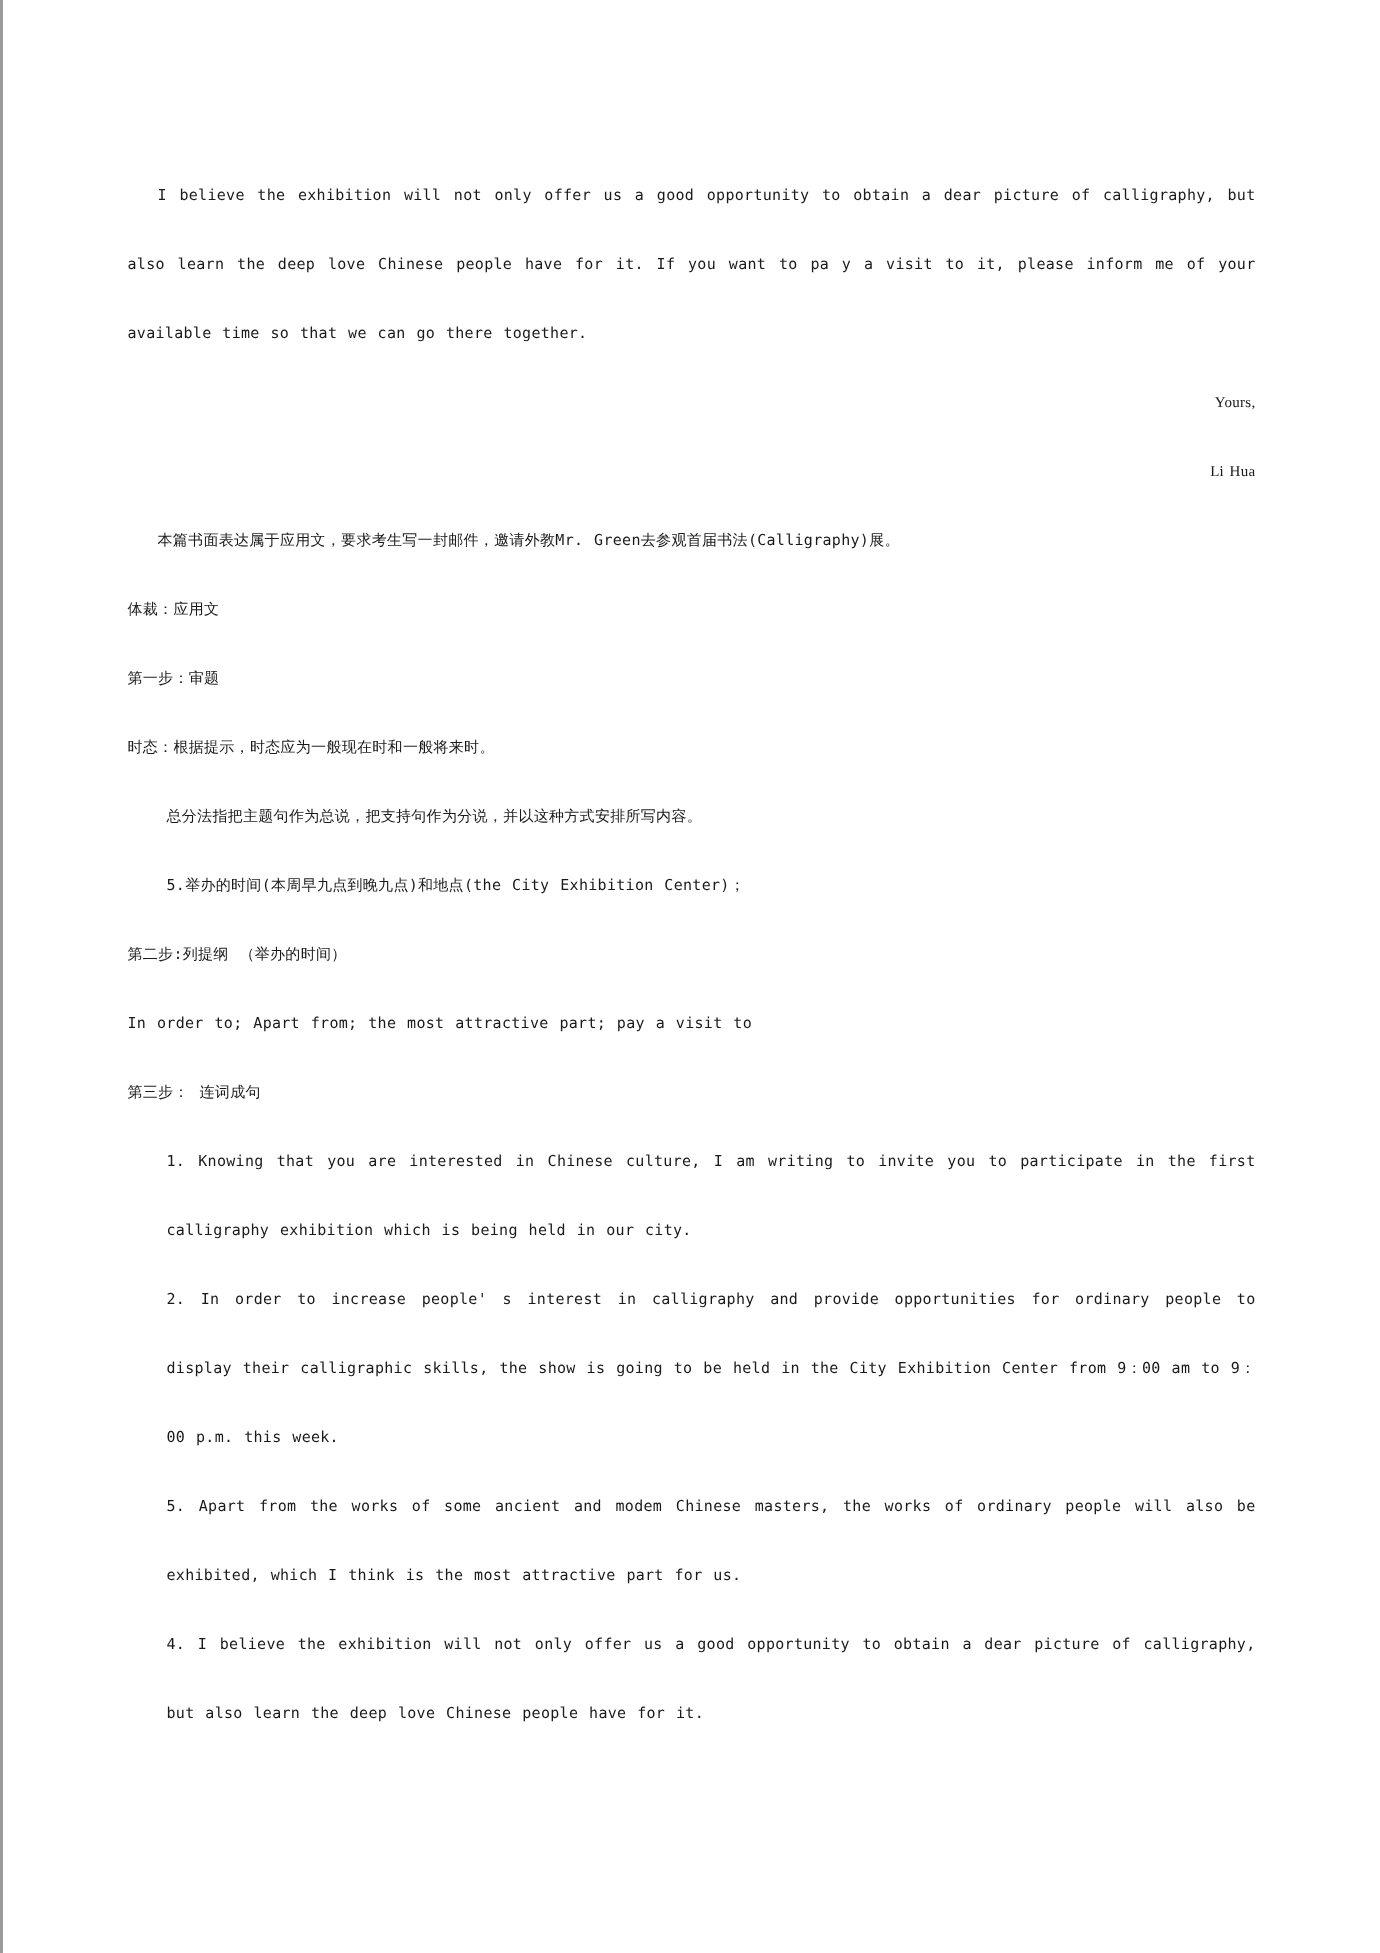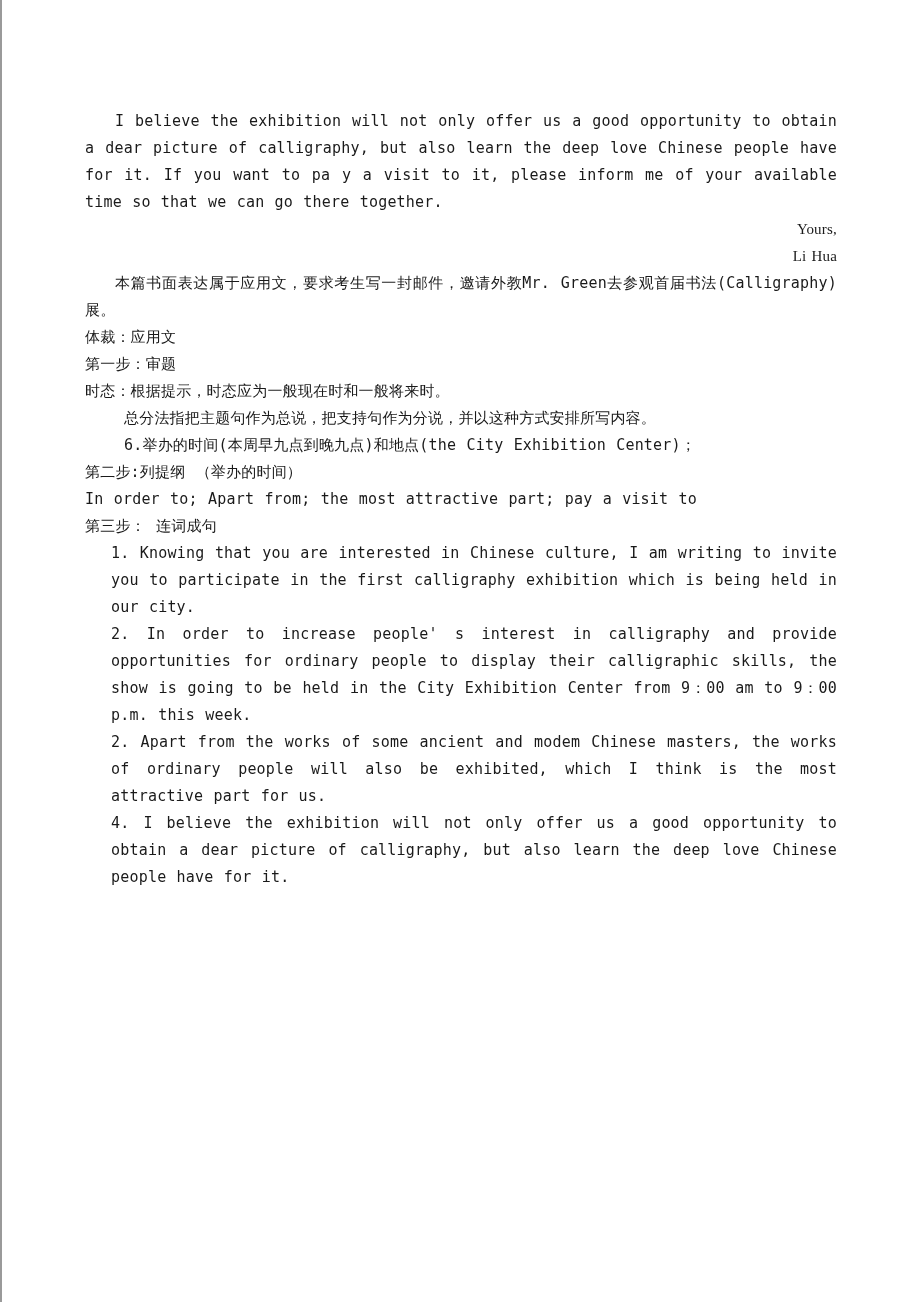--- a/index.html
+++ b/index.html
@@ -24,22 +24,22 @@
     background: #9a9a9a;
   }
   .page {
     position: absolute;
     top: 108px;
     left: 85px;
     width: 752px;
   }
   .para {
     margin: 0;
-    font-size: 15px;
-    line-height: 27px;
+    font-size: 10px;
+    line-height: 46px;
     letter-spacing: 0.2px;
     white-space: normal;
     word-spacing: 1px;
   }
   .p-justify { text-align: justify; }
   .p-right   { text-align: right; font-family: Liberation Serif, serif; }
   .p-indent  { text-indent: 2em; }
   .p-indent-lg { text-indent: 2.6em; }
   .sentence-block { margin-left: 26px; }
   .sentence { text-align: justify; }
@@ -64,29 +64,29 @@
   <p class="para">体裁：应用文</p>
 
   <p class="para">第一步：审题</p>
 
   <p class="para">时态：根据提示，时态应为一般现在时和一般将来时。</p>
 
 
   <p class="para p-indent-lg">总分法指把主题句作为总说，把支持句作为分说，并以这种方式安排所写内容。</p>
 
 
-  <p class="para p-indent-lg">6.举办的时间(本周早九点到晚九点)和地点(the City Exhibition Center)；</p>
+  <p class="para p-indent-lg">5.举办的时间(本周早九点到晚九点)和地点(the City Exhibition Center)；</p>
 
   <p class="para">第二步:列提纲 （举办的时间）</p>
 
   <p class="para">In order to; Apart from; the most attractive part; pay a visit to</p>
 
   <p class="para">第三步： 连词成句</p>
 
   <div class="sentence-block">
     <p class="para sentence">1. Knowing that you are interested in Chinese culture, I am writing to invite you to participate in the first calligraphy exhibition which is being held in our city.</p>
     <p class="para sentence">2. In order to increase people' s interest in calligraphy and provide opportunities for ordinary people to display their calligraphic skills, the show is going to be held in the City Exhibition Center from 9：00 am to 9：00 p.m. this week.</p>
-    <p class="para sentence">2. Apart from the works of some ancient and modem Chinese masters, the works of ordinary people will also be exhibited, which I think is the most attractive part for us.</p>
+    <p class="para sentence">5. Apart from the works of some ancient and modem Chinese masters, the works of ordinary people will also be exhibited, which I think is the most attractive part for us.</p>
     <p class="para sentence">4. I believe the exhibition will not only offer us a good opportunity to obtain a dear picture of calligraphy, but also learn the deep love Chinese people have for it.</p>
 
   </div>
 
 </div>
 
 </body></html>

